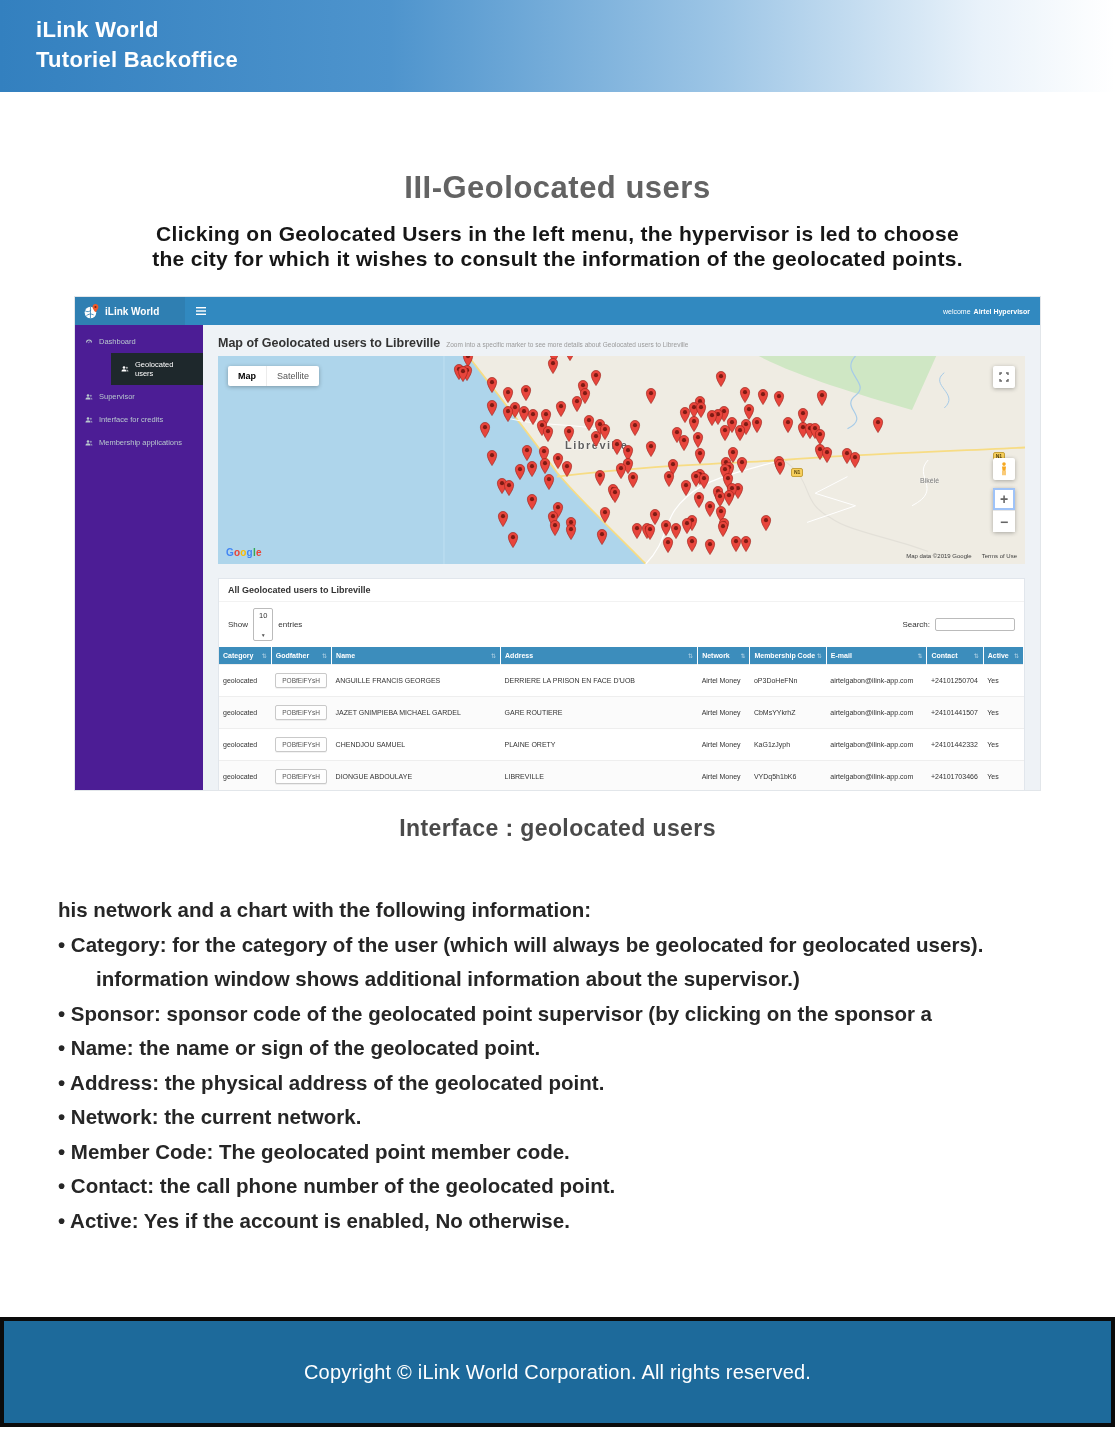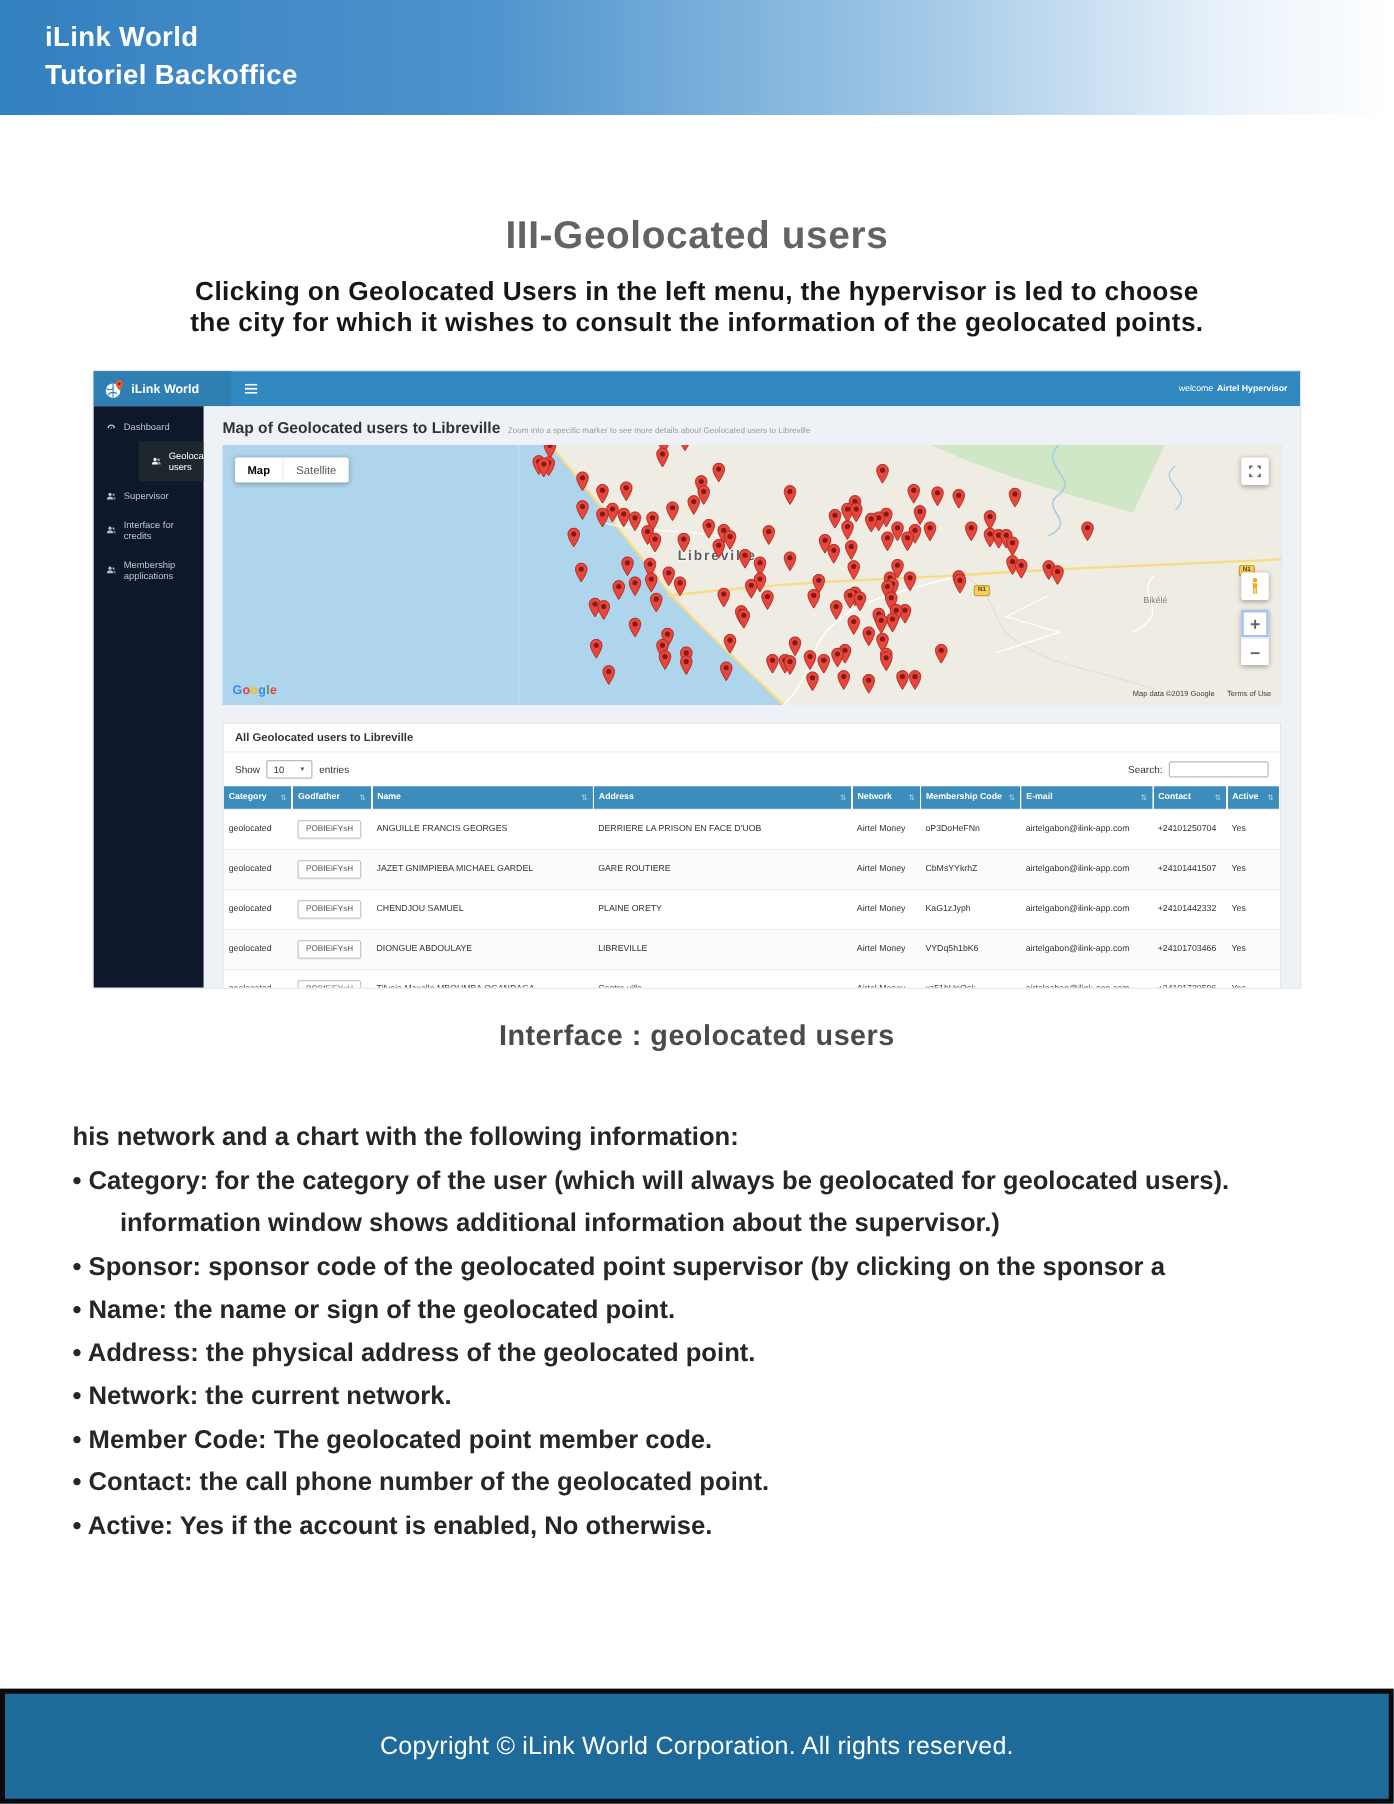--- a/index.html
+++ b/index.html
@@ -17,34 +17,34 @@
   .doc-title{position:absolute;top:170px;left:0;width:100%;text-align:center;
     font-size:31px;font-weight:700;color:#636363;letter-spacing:.5px;}
   .doc-intro{position:absolute;top:221px;left:0;width:100%;text-align:center;
     font-size:21px;font-weight:700;color:#161616;line-height:25px;letter-spacing:.3px;}
   .caption{position:absolute;top:815px;left:0;width:100%;text-align:center;
     font-size:23px;font-weight:700;color:#4a4a4a;letter-spacing:.4px;}
   .doc-body{position:absolute;top:893px;left:58px;right:28px;
     font-size:20.5px;font-weight:700;color:#262626;line-height:34.5px;}
   .doc-body .indent{padding-left:38px;}
   
-  .page-footer{position:absolute;left:0;bottom:0;width:1115px;height:92px;box-sizing:border-box;
+  .page-footer{position:absolute;left:0;bottom:16px;width:1115px;height:110px;box-sizing:border-box;
     background:#1d6a9b;border:4px solid #0b0b0b;display:flex;align-items:center;justify-content:center;
     color:#fff;font-size:20px;letter-spacing:.2px;}
   
   .shot{position:absolute;top:297px;left:75px;width:965px;height:493px;background:#eef2f6;
     font-family:"Liberation Sans", sans-serif;box-shadow:0 0 0 1px #e2e6ea;}
   .shot-topbar{height:28px;background:#3189c0;display:flex;align-items:stretch;}
   .shot-logo{width:110px;background:#2f7fb2;display:flex;align-items:center;gap:5px;padding-left:8px;
     color:#fff;font-size:10px;font-weight:700;box-sizing:border-box;}
   .shot-hamburger{width:32px;display:flex;align-items:center;justify-content:center;}
   .shot-welcome{margin-left:auto;display:flex;align-items:center;gap:3px;padding-right:10px;color:#fff;font-size:7px;}
   .shot-welcome b{font-weight:700;}
   .shot-body{display:flex;height:465px;}
-  .shot-sidebar{width:88px;background:#0f172a;padding-top:5px;box-sizing:border-box;flex:none;}
+  .shot-sidebar{width:128px;background:#4c1d95;padding-top:5px;box-sizing:border-box;flex:none;}
   .side-item{padding:7px 10px;font-size:7.5px;color:#b8c7ce;display:flex;align-items:center;gap:6px;cursor:pointer;}
   .side-item.active{background:#1e282c;color:#fff;margin-left:36px;}
   .side-item svg{flex:none;}
   .shot-main{flex:1;position:relative;background:#eef2f6;overflow:hidden;}
   .map-head{padding:8px 15px 5px;}
   .map-head .t{font-size:12.5px;font-weight:700;color:#333;}
   .map-head .s{font-size:6.5px;color:#9a9a9a;margin-left:6px;}
   
   .map-box{margin:0 15px;height:208px;position:relative;overflow:hidden;background:#aed5eb;}
   .map-box svg.terrain{position:absolute;inset:0;width:100%;height:100%;}
@@ -69,21 +69,21 @@
   .gm-zbtn.plus{border:2px solid #9fc3f8;}
   .gm-zbtn.minus{border-top:1px solid #e6e6e6;}
   .gm-google{position:absolute;left:8px;bottom:6px;font-size:10px;font-weight:700;letter-spacing:.2px;}
   .gm-attr{position:absolute;right:8px;bottom:5px;font-size:6px;color:#3c3c3c;display:flex;gap:10px;}
   
   .table-panel{margin:14px 15px 0;background:#fff;border:1px solid #e1e6ec;height:215px;overflow:hidden;box-sizing:border-box;}
   .tp-title{font-size:9px;font-weight:700;color:#333;padding:6px 9px;border-bottom:1px solid #f2f2f2;}
   .tp-controls{display:flex;justify-content:space-between;align-items:center;padding:6px 9px;font-size:8px;color:#333;}
   .tp-left{display:flex;align-items:center;gap:5px;}
   .tp-select{display:inline-flex;align-items:center;gap:12px;border:1px solid #bbb;border-radius:2px;
-    padding:2px 5px;font-size:7.5px;color:#333;background:#fff;cursor:pointer;}
+    padding:2px 5px;font-size:7.5px;color:#333;background:#fff;cursor:pointer;flex-direction:column;}
   .tp-select .car{font-size:5px;color:#555;}
   .tp-right{display:flex;align-items:center;gap:5px;}
   .tp-search{width:80px;height:13px;border:1px solid #bbb;border-radius:2px;background:#fff;box-sizing:border-box;font-size:7px;padding:0 3px;}
   table.grid{width:100%;border-collapse:collapse;font-size:7px;color:#333;table-layout:fixed;}
   table.grid th{background:#3c8dbc;color:#fff;font-size:7px;font-weight:700;text-align:left;
     padding:5px 4px;border-right:1px solid rgba(255,255,255,.18);white-space:nowrap;overflow:hidden;}
   table.grid th .sort{float:right;opacity:.6;font-size:6px;font-weight:400;}
   table.grid td{padding:8px 4px;border-top:1px solid #eee;white-space:nowrap;overflow:hidden;vertical-align:middle;}
   table.grid tr:nth-child(even) td{background:#fbfbfb;}
   .gf-btn{border:1px solid #c9c9c9;background:#fefefe;border-radius:2px;padding:3px 6px;font-size:6.5px;

